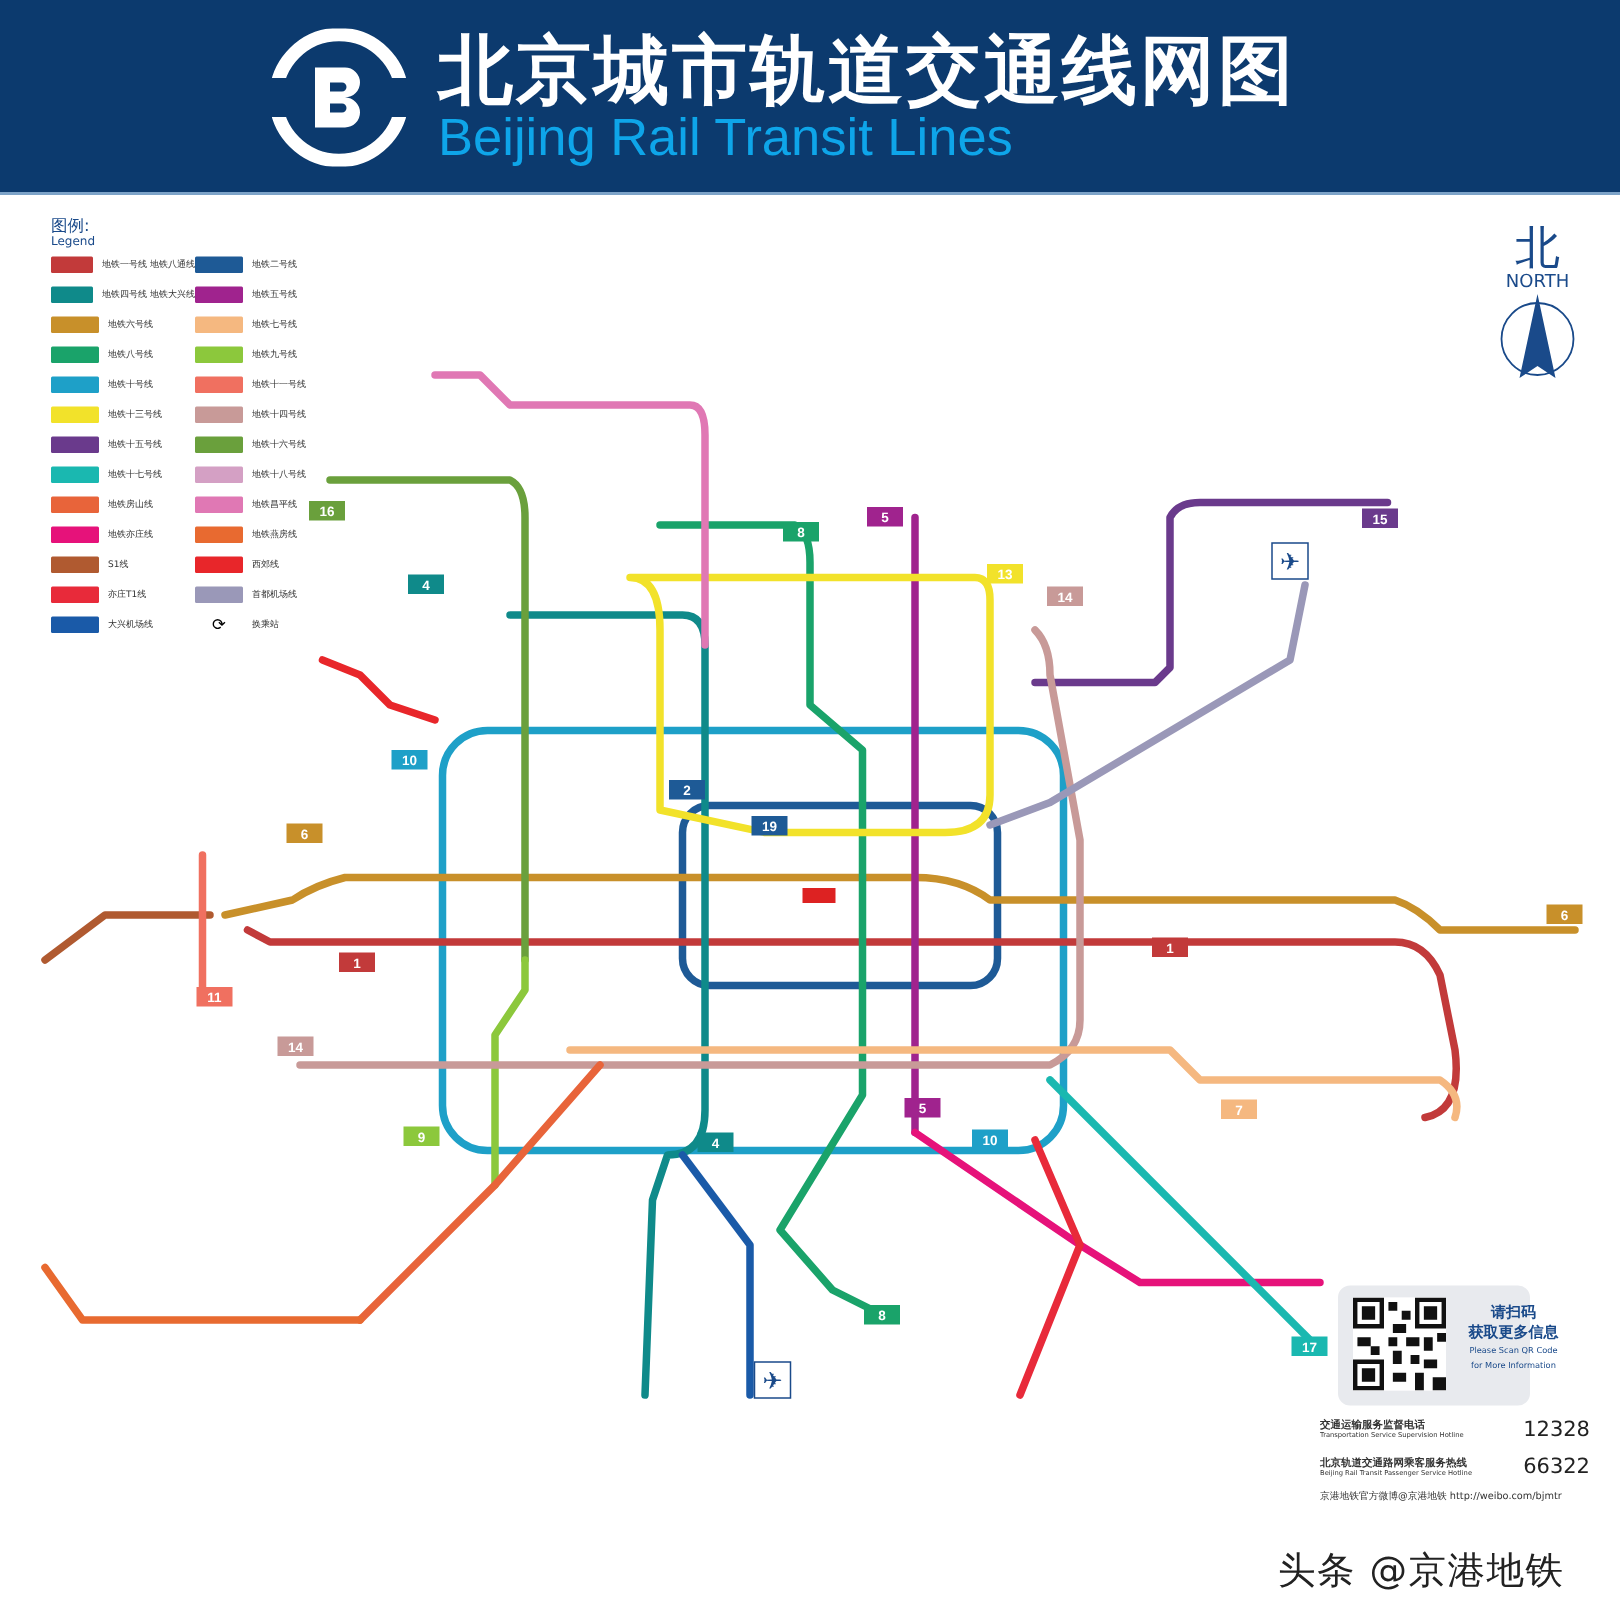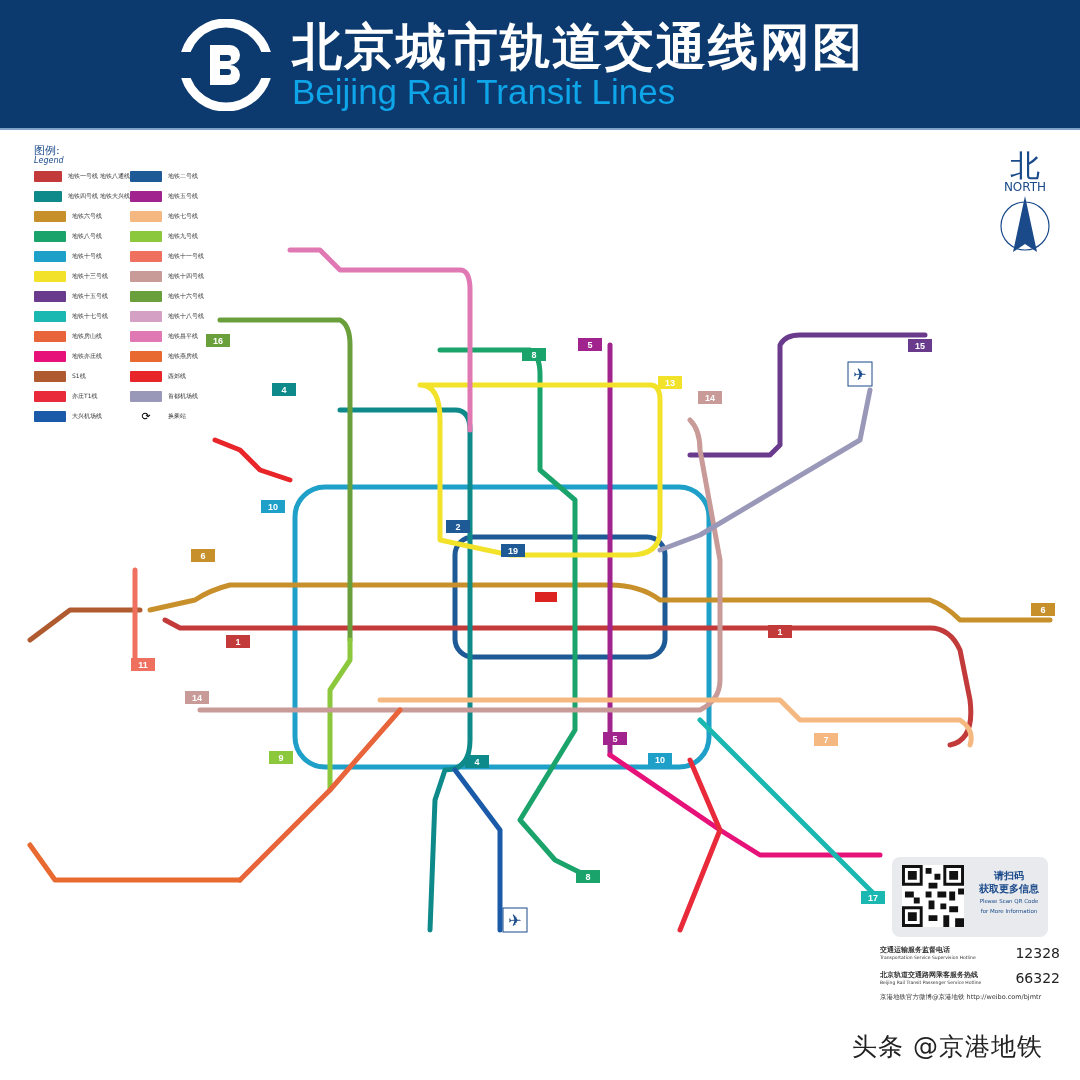--- a/index.html
+++ b/index.html
@@ -4,30 +4,30 @@
 <style>
   html,body{margin:0;padding:0;background:#fff;}
   body{width:1080px;height:1080px;position:relative;overflow:hidden;font-family:"DejaVu Sans",sans-serif;}
   .header{position:absolute;left:0;top:0;width:1080px;height:130px;background:#0c3a6e;padding-left:20px;}
   .logo{position:absolute;left:180px;top:19px;width:92px;height:92px;}
   .title-cn{position:absolute;left:292px;top:14px;color:#fff;font-size:50px;font-weight:bold;letter-spacing:2px;font-family:"DejaVu Sans",sans-serif;}
   .title-en{position:absolute;left:292px;top:72px;color:#0ea5e9;font-size:35px;font-family:"Liberation Sans",sans-serif;}
   .header-line{position:absolute;left:0;top:128px;width:1080px;height:2px;background:#7da3c8;}
   .legend{position:absolute;left:34px;top:143px;width:200px;}
   .legend-title{font-size:11px;color:#1a4a8a;font-weight:normal;}
-  .legend-sub{font-size:8px;color:#1a4a8a;margin-top:-2px;font-style:italic;}
+  .legend-sub{font-size:8px;color:#1a4a8a;margin-top:-2px;}
   .legend-grid{display:grid;grid-template-columns:96px 96px;row-gap:6px;margin-top:4px;}
   .lg-item{display:flex;align-items:center;gap:6px;height:14px;}
   .lg-swatch{width:32px;height:11px;border-radius:1px;}
   .lg-label{font-size:6px;color:#333;white-space:nowrap;}
   .north{position:absolute;left:995px;top:150px;width:60px;text-align:center;color:#1a4a8a;}
   .north .n-cn{font-size:30px;line-height:32px;}
   .north .n-en{font-size:12px;font-weight:normal;margin-top:-2px;}
   .map{position:absolute;left:0;top:0;}
-  .qr-box{position:absolute;left:892px;top:857px;width:156px;height:80px;background:#e8eaee;border-radius:8px;}
+  .qr-box{position:absolute;left:892px;top:857px;width:128px;height:80px;background:#e8eaee;border-radius:8px;}
   .qr{position:absolute;left:10px;top:8px;width:62px;height:62px;background:#fff;}
   .qr-text{position:absolute;left:78px;top:12px;width:78px;text-align:center;color:#1a4a8a;}
   .qr-cn{font-size:10px;font-weight:bold;line-height:13px;}
   .qr-en{font-size:5.5px;margin-top:3px;line-height:7px;}
   .hotline{position:absolute;left:880px;width:190px;}
   .hl-cn{font-size:7px;color:#333;font-weight:bold;}
   .hl-en{font-size:4.5px;color:#333;}
   .hl-num{position:absolute;right:10px;top:0;font-size:14px;font-weight:normal;color:#222;}
   .weibo{position:absolute;left:880px;top:993px;font-size:6.5px;color:#333;white-space:nowrap;}
   .watermark{position:absolute;left:852px;top:1030px;font-size:25px;color:#222;letter-spacing:1px;text-shadow:0 0 2px #fff;}

